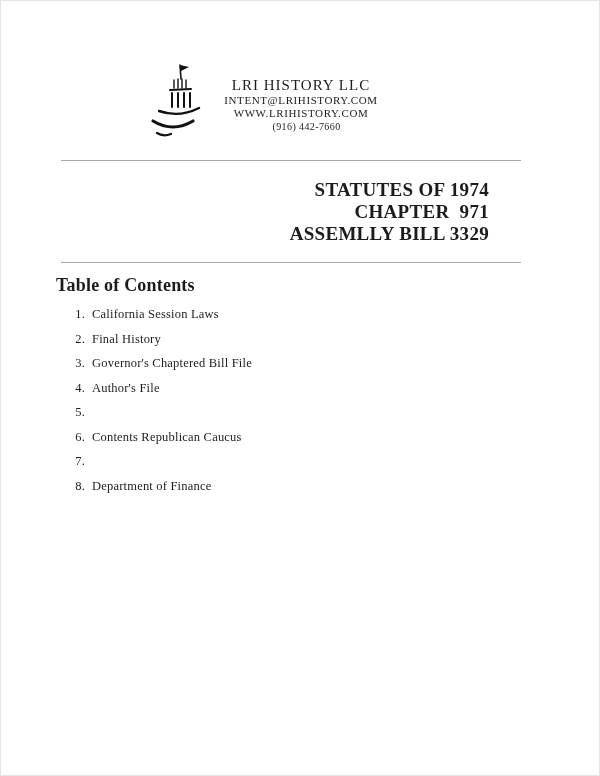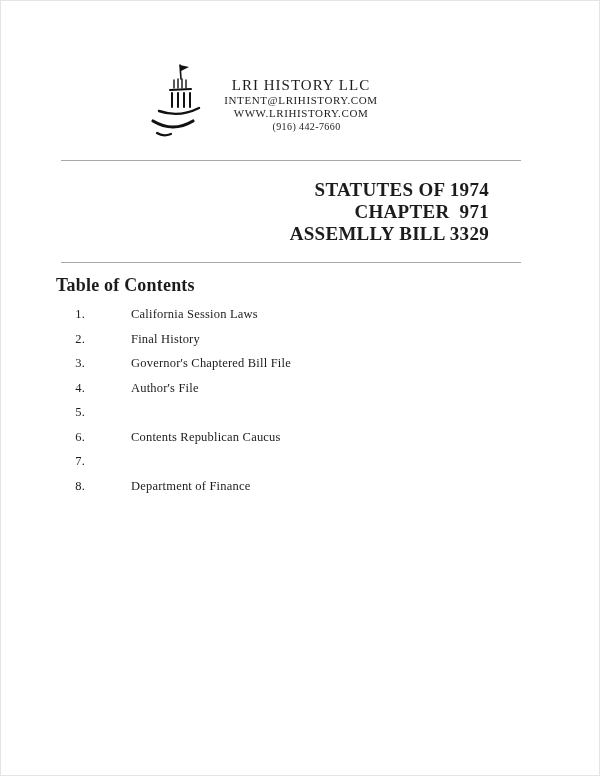--- a/index.html
+++ b/index.html
@@ -100,21 +100,20 @@
     letter-spacing: 0.2px;
   }
   .toc-num {
     width: 16px;
     text-align: right;
     margin-right: 7px;
     flex: 0 0 auto;
   }
   .toc-label {
     flex: 1 1 auto;
-    margin-left: 39px;
   }
 </style>
 </head>
 <body>
 
 <div class="page">
 
   <div class="logo">
     <svg viewBox="0 0 64 84" width="64" height="84" fill="none" stroke="#111" stroke-linecap="round">
 

